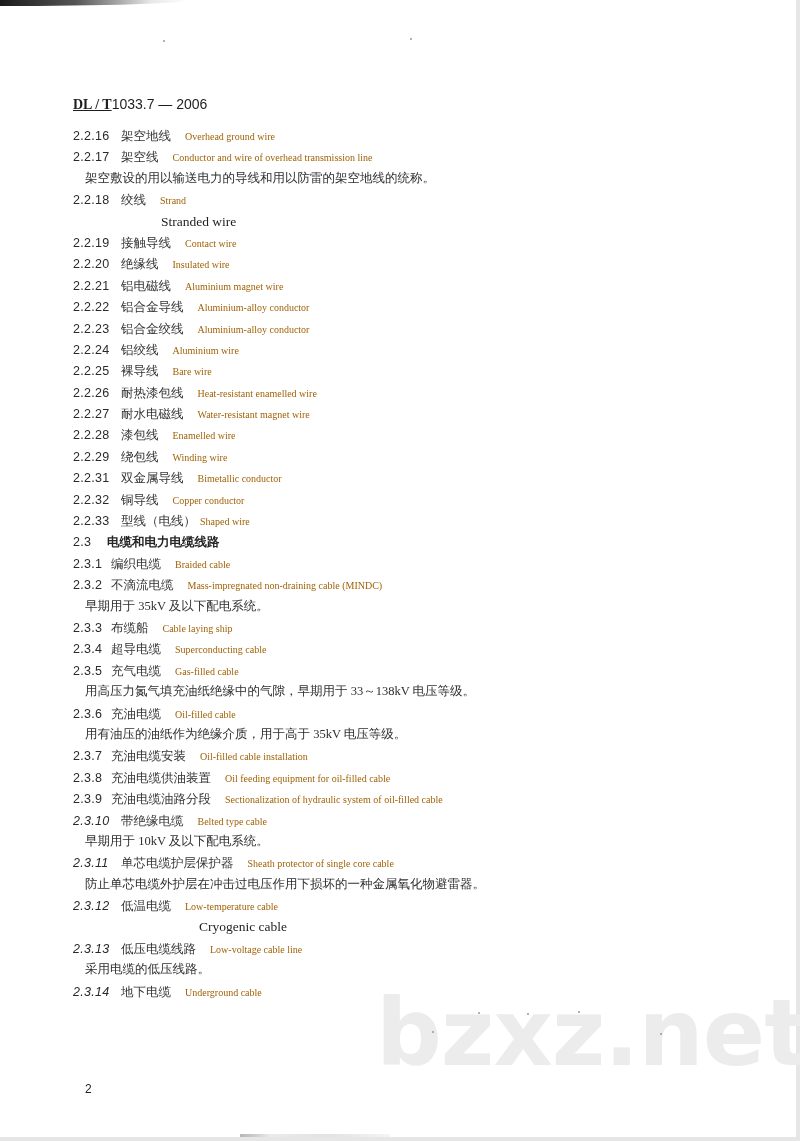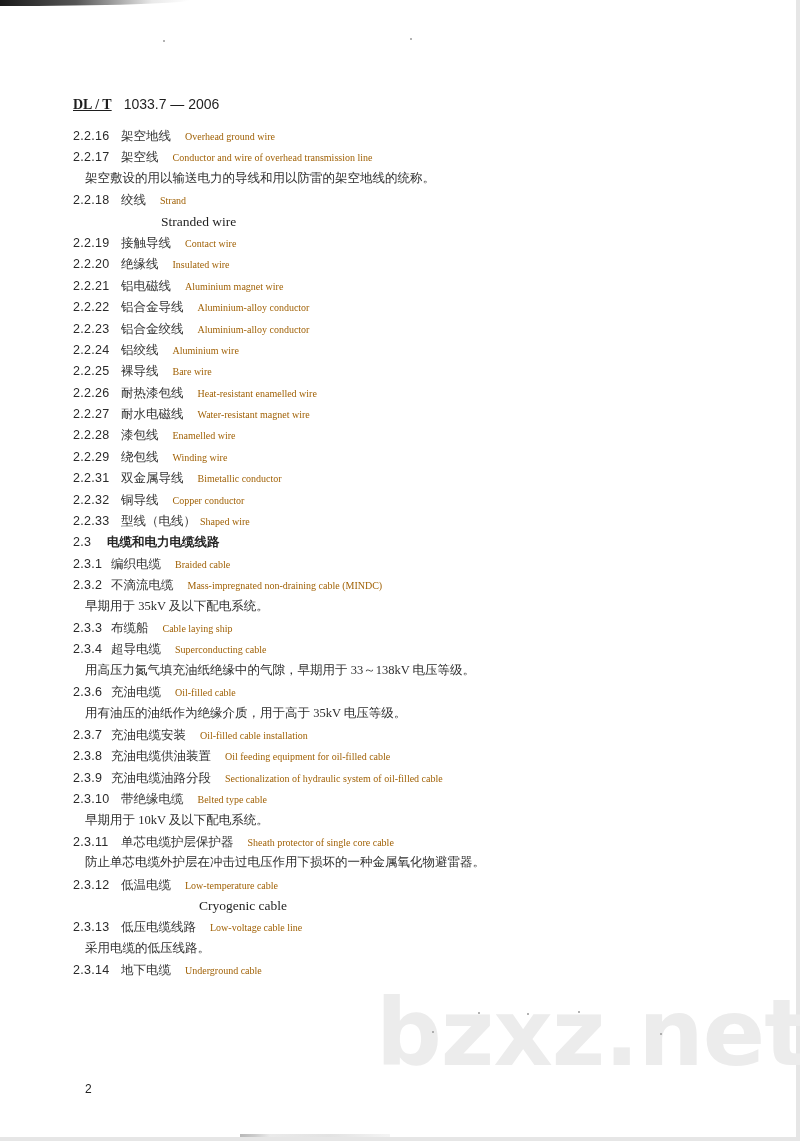--- a/index.html
+++ b/index.html
@@ -40,21 +40,21 @@
     color: #1e1e1e;
     white-space: nowrap;
   }
   .header .std-prefix {
     font-family: "Liberation Serif", serif;
     font-weight: bold;
     text-decoration: underline;
   }
   .header .std-number {
     font-family: "Liberation Sans", "DejaVu Sans", sans-serif;
-    margin-left: 12px;
+    margin-left: 0;
   }
   .content {
     position: absolute;
     left: 73px;
     top: 125px;
     width: 680px;
   }
   .line {
     height: 21.4px;
     line-height: 21.4px;
@@ -65,21 +65,21 @@
   .num {
     display: inline-block;
     font-family: "Liberation Sans", "DejaVu Sans", sans-serif;
     font-size: 12.5px;
     color: #2a2a2a;
     letter-spacing: 0.3px;
   }
   .num.w-sub { width: 48px; }
   .num.w-sec { width: 34px; }
   .num.w-sec2 { width: 38px; }
-  .num.w-sub3 { width: 48px; }
+  .num.w-sub3 { width: 48px; font-style: italic; }
   .zh {
     font-family: "DejaVu Sans", sans-serif;
     font-size: 12.5px;
     color: #333333;
     margin-right: 14px;
   }
   .en {
     font-family: "Liberation Serif", serif;
     font-size: 10px;
     color: #a16207;
@@ -180,20 +180,21 @@
 
     <div class="line section-head">
       <span class="num w-sec">2.3</span><span class="zh">电缆和电力电缆线路</span>
     </div>
 
     <div class="line"><span class="num w-sec2">2.3.1</span><span class="zh">编织电缆</span><span class="en">Braided cable</span></div>
     <div class="line"><span class="num w-sec2">2.3.2</span><span class="zh">不滴流电缆</span><span class="en">Mass-impregnated non-draining cable (MINDC)</span></div>
     <div class="line def">早期用于 35kV 及以下配电系统。</div>
     <div class="line"><span class="num w-sec2">2.3.3</span><span class="zh">布缆船</span><span class="en">Cable laying ship</span></div>
     <div class="line"><span class="num w-sec2">2.3.4</span><span class="zh">超导电缆</span><span class="en">Superconducting cable</span></div>
+    <div class="line"><span class="num w-sec2">2.3.5</span><span class="zh">充气电缆</span><span class="en">Gas-filled cable</span></div>
     <div class="line def">用高压力氮气填充油纸绝缘中的气隙，早期用于 33～138kV 电压等级。</div>
     <div class="line"><span class="num w-sec2">2.3.6</span><span class="zh">充油电缆</span><span class="en">Oil-filled cable</span></div>
     <div class="line def">用有油压的油纸作为绝缘介质，用于高于 35kV 电压等级。</div>
     <div class="line"><span class="num w-sec2">2.3.7</span><span class="zh">充油电缆安装</span><span class="en">Oil-filled cable installation</span></div>
     <div class="line"><span class="num w-sec2">2.3.8</span><span class="zh">充油电缆供油装置</span><span class="en">Oil feeding equipment for oil-filled cable</span></div>
     <div class="line"><span class="num w-sec2">2.3.9</span><span class="zh">充油电缆油路分段</span><span class="en">Sectionalization of hydraulic system of oil-filled cable</span></div>
     <div class="line"><span class="num w-sub3">2.3.10</span><span class="zh">带绝缘电缆</span><span class="en">Belted type cable</span></div>
     <div class="line def">早期用于 10kV 及以下配电系统。</div>
     <div class="line"><span class="num w-sub3">2.3.11</span><span class="zh">单芯电缆护层保护器</span><span class="en">Sheath protector of single core cable</span></div>
     <div class="line def">防止单芯电缆外护层在冲击过电压作用下损坏的一种金属氧化物避雷器。</div>

